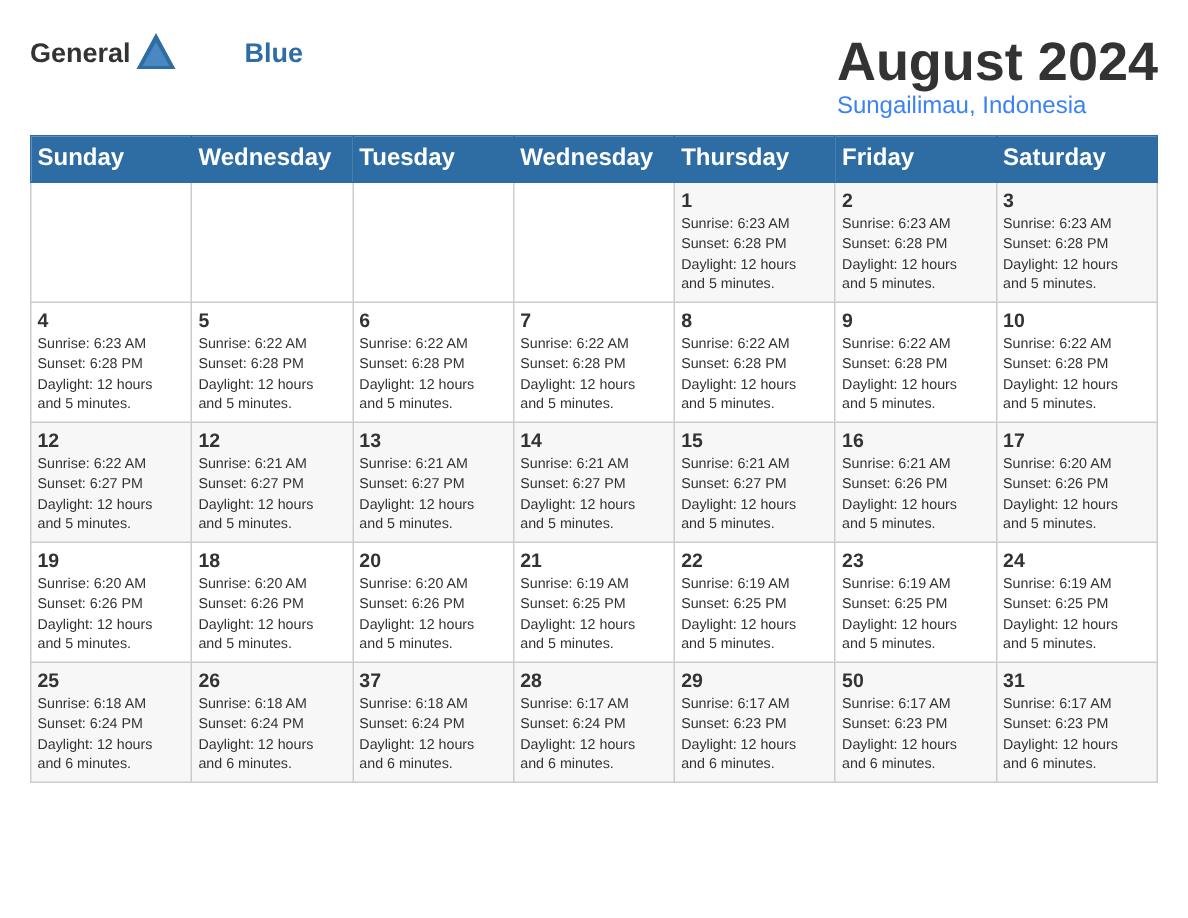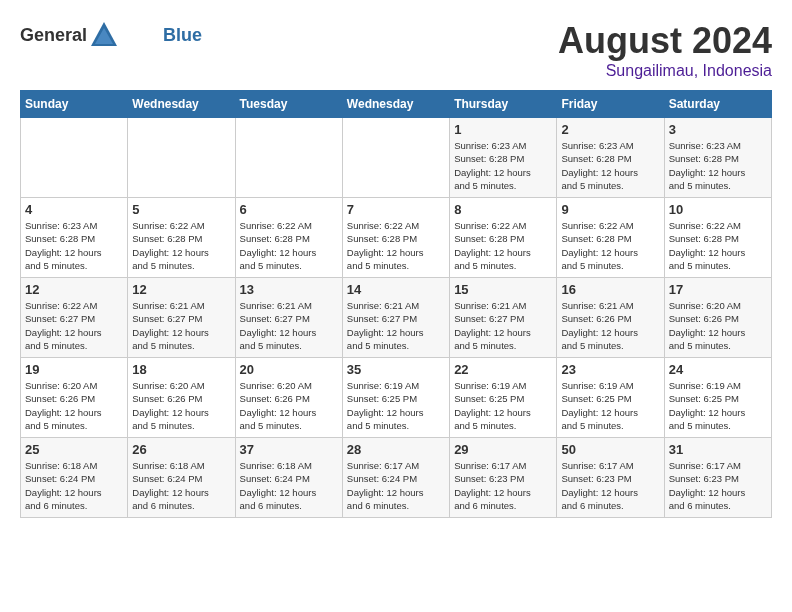--- a/index.html
+++ b/index.html
@@ -30,42 +30,41 @@
       font-size: 18px;
       font-weight: bold;
       color: #2e6da4;
     }
     .logo-icon {
       width: 30px;
       height: 30px;
       margin-left: 2px;
     }
     .title-area {
-      text-align: right;
     }
     .month-year {
       font-size: 36px;
       font-weight: bold;
       color: #333;
     }
     .location {
       font-size: 16px;
-      color: #4c1d95;
+      color: #3b82f6;
     }
     table {
       width: 100%;
       border-collapse: collapse;
       table-layout: fixed;
     }
     thead tr {
       background-color: #2e6da4;
     }
     thead th {
       color: #fff;
-      font-size: 12px;
+      font-size: 16px;
       font-weight: bold;
       padding: 6px 4px;
       border: 1px solid #2e6da4;
       text-align: left;
     }
     tbody td {
       border: 1px solid #ccc;
       vertical-align: top;
       padding: 4px;
       font-size: 10px;
@@ -269,21 +268,21 @@
 and 5 minutes.</div>
         </td>
         <td>
           <span class="day-number">20</span>
           <div class="day-info" style="white-space: pre-line;">Sunrise: 6:20 AM
 Sunset: 6:26 PM
 Daylight: 12 hours
 and 5 minutes.</div>
         </td>
         <td>
-          <span class="day-number">35</span>
+          <span class="day-number">21</span>
           <div class="day-info" style="white-space: pre-line;">Sunrise: 6:19 AM
 Sunset: 6:25 PM
 Daylight: 12 hours
 and 5 minutes.</div>
         </td>
         <td>
           <span class="day-number">22</span>
           <div class="day-info" style="white-space: pre-line;">Sunrise: 6:19 AM
 Sunset: 6:25 PM
 Daylight: 12 hours

